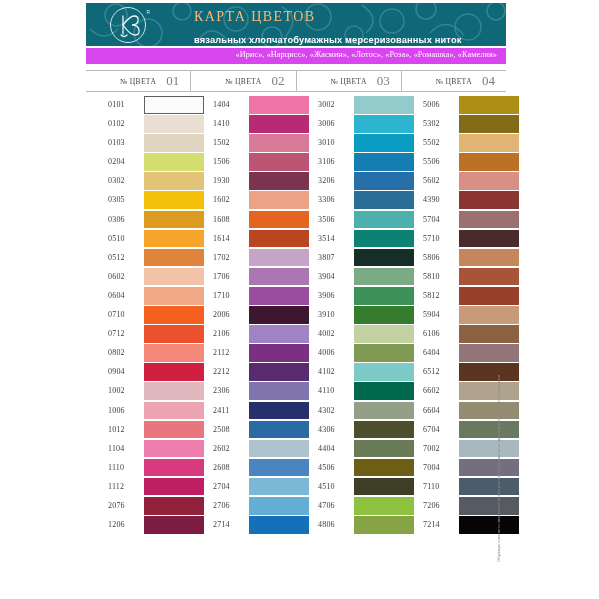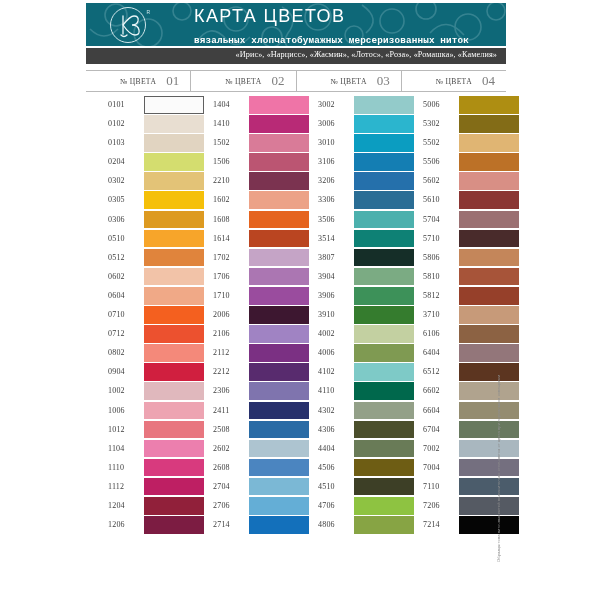--- a/index.html
+++ b/index.html
@@ -61,46 +61,46 @@
     font-size: 5px;
     color: #cfe6ea;
     font-family: "Liberation Sans", sans-serif;
   }
   .banner-titles {
     position: absolute;
     left: 108px;
     top: 6px;
   }
   .title-main {
-    color: #ffffff;
-    font-family: Liberation Sans, sans-serif;
-    font-size: 18px;
+    color: #fdba74;
+    font-family: Liberation Serif, serif;
+    font-size: 14px;
     letter-spacing: 1.4px;
     line-height: 15px;
     white-space: nowrap;
   }
   .title-sub {
     color: #ffffff;
-    font-family: Liberation Mono, monospace;
+    font-family: Liberation Sans, sans-serif;
     font-size: 9.3px;
     font-weight: bold;
     letter-spacing: 0.15px;
     line-height: 13px;
     white-space: nowrap;
     margin-top: 10px;
   }
 
   
   .brands {
     position: absolute;
     left: 86px;
     top: 48px;
     width: 420px;
     height: 16px;
-    background: #404040;
+    background: #d946ef;
   }
   .brands-text {
     position: absolute;
     right: 9px;
     top: 2px;
     color: #ffffff;
     font-family: "Liberation Serif", serif;
     font-size: 8.2px;
     letter-spacing: 0.1px;
     white-space: nowrap;
@@ -353,21 +353,21 @@
         </div>
         <div class="row">
           <div class="code">1110</div>
           <div class="swatch" style="background: rgb(216, 58, 126);"></div>
         </div>
         <div class="row">
           <div class="code">1112</div>
           <div class="swatch" style="background: rgb(190, 31, 99);"></div>
         </div>
         <div class="row">
-          <div class="code">1204</div>
+          <div class="code">2076</div>
           <div class="swatch" style="background: rgb(145, 32, 58);"></div>
         </div>
         <div class="row">
           <div class="code">1206</div>
           <div class="swatch" style="background: rgb(124, 28, 66);"></div>
         </div>
       </div>
       <div class="col">
         <div class="row">
           <div class="code">1404</div>
@@ -379,21 +379,21 @@
         </div>
         <div class="row">
           <div class="code">1502</div>
           <div class="swatch" style="background: rgb(217, 123, 152);"></div>
         </div>
         <div class="row">
           <div class="code">1506</div>
           <div class="swatch" style="background: rgb(187, 85, 114);"></div>
         </div>
         <div class="row">
-          <div class="code">2210</div>
+          <div class="code">1930</div>
           <div class="swatch" style="background: rgb(123, 51, 80);"></div>
         </div>
         <div class="row">
           <div class="code">1602</div>
           <div class="swatch" style="background: rgb(236, 162, 135);"></div>
         </div>
         <div class="row">
           <div class="code">1608</div>
           <div class="swatch" style="background: rgb(229, 100, 31);"></div>
         </div>
@@ -571,21 +571,21 @@
         </div>
         <div class="row">
           <div class="code">5506</div>
           <div class="swatch" style="background: rgb(188, 113, 39);"></div>
         </div>
         <div class="row">
           <div class="code">5602</div>
           <div class="swatch" style="background: rgb(216, 143, 133);"></div>
         </div>
         <div class="row">
-          <div class="code">5610</div>
+          <div class="code">4390</div>
           <div class="swatch" style="background: rgb(139, 53, 51);"></div>
         </div>
         <div class="row">
           <div class="code">5704</div>
           <div class="swatch" style="background: rgb(155, 112, 114);"></div>
         </div>
         <div class="row">
           <div class="code">5710</div>
           <div class="swatch" style="background: rgb(73, 43, 43);"></div>
         </div>
@@ -595,21 +595,21 @@
         </div>
         <div class="row">
           <div class="code">5810</div>
           <div class="swatch" style="background: rgb(167, 84, 57);"></div>
         </div>
         <div class="row">
           <div class="code">5812</div>
           <div class="swatch" style="background: rgb(150, 64, 42);"></div>
         </div>
         <div class="row">
-          <div class="code">3710</div>
+          <div class="code">5904</div>
           <div class="swatch" style="background: rgb(199, 154, 121);"></div>
         </div>
         <div class="row">
           <div class="code">6106</div>
           <div class="swatch" style="background: rgb(140, 98, 67);"></div>
         </div>
         <div class="row">
           <div class="code">6404</div>
           <div class="swatch" style="background: rgb(147, 118, 122);"></div>
         </div>

